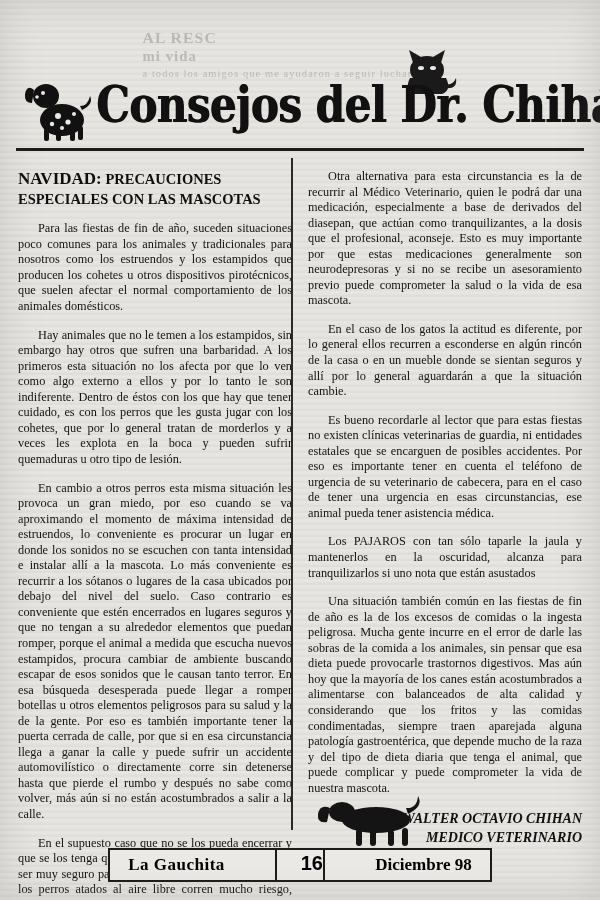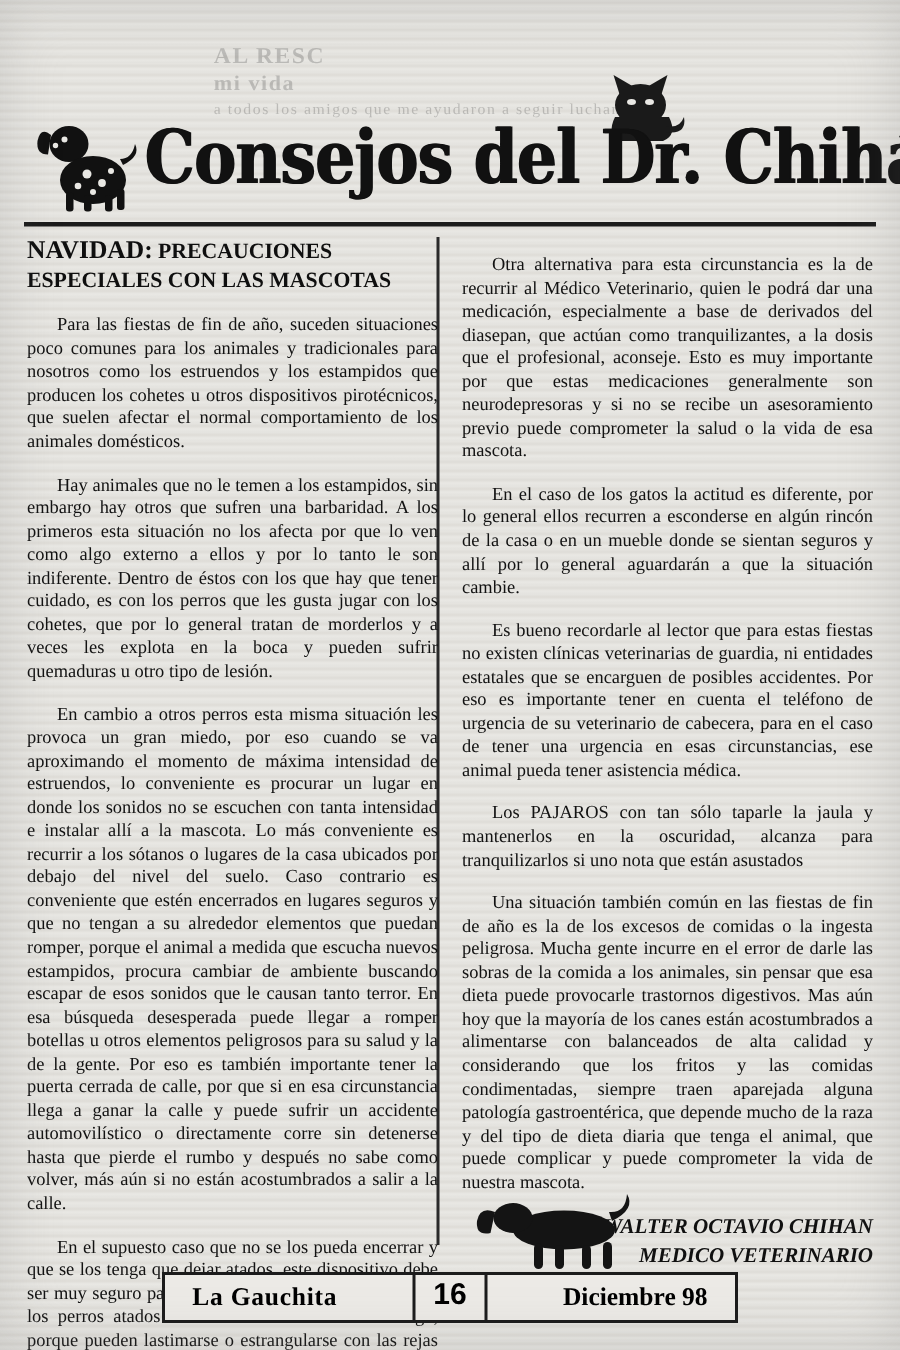--- a/index.html
+++ b/index.html
@@ -109,21 +109,21 @@
     width: 2px;
     height: 672px;
     background: #2a2a2a;
   }
   .headline {
     font-family: "Liberation Serif", serif;
     font-weight: bold;
     font-size: 14.5px;
     line-height: 1.28;
     color: #0f0f0f;
-    margin: 0 0 5px 0;
+    margin: 12px 0 5px 0;
     text-align: left;
   }
   .headline .big {
     font-size: 17px;
   }
   p.body {
     margin: 13px 0 2px 0;
     font-size: 12.3px;
     line-height: 1.265;
     text-align: justify;
@@ -171,21 +171,21 @@
   .footer .left {
     flex: 1;
     text-align: center;
     font-family: "Liberation Serif", serif;
     font-weight: bold;
     font-size: 17px;
     letter-spacing: 0.5px;
   }
   .footer .pageno {
     width: 46px;
-    text-align: center;
+    text-align: right;
     font-family: "Liberation Sans", sans-serif;
     font-weight: bold;
     font-size: 20px;
     border-left: 2px solid #1b1b1b;
     border-right: 2px solid #1b1b1b;
     height: 100%;
     line-height: 26px;
   }
   .footer .right {
     flex: 1;

